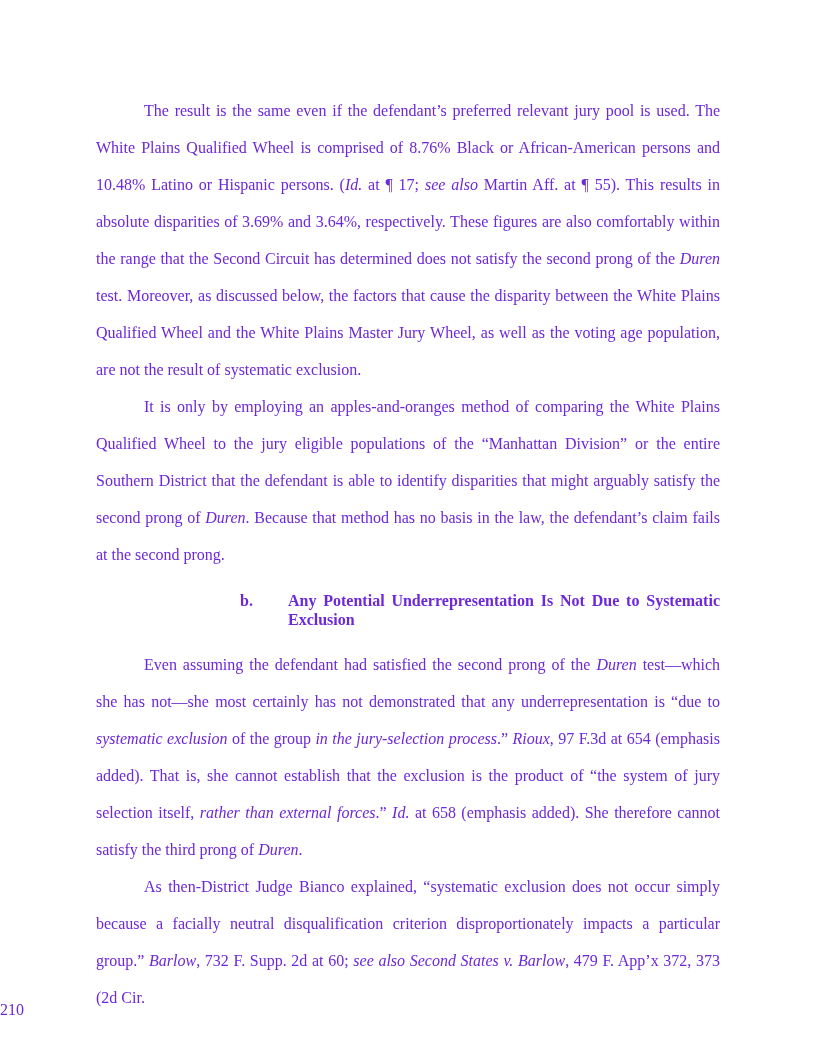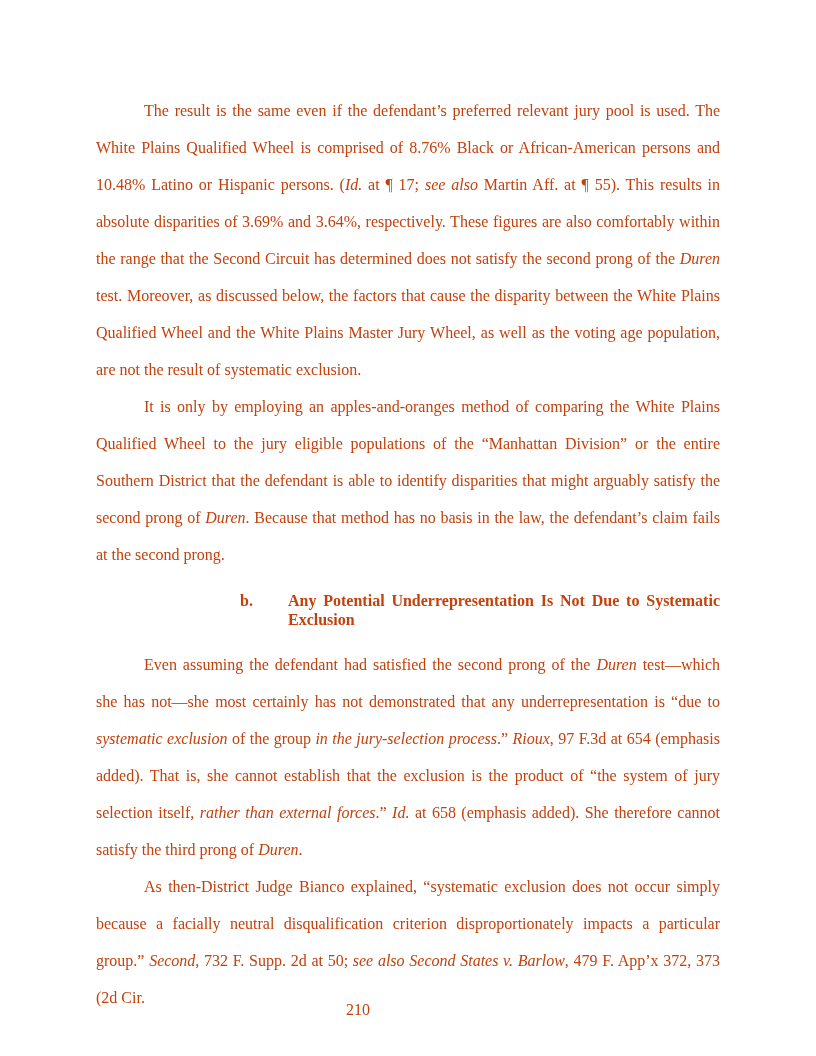--- a/index.html
+++ b/index.html
@@ -8,21 +8,21 @@
     background: #ffffff;
   }
   .page {
     position: relative;
     width: 816px;
     height: 1056px;
     background: #ffffff;
     overflow: hidden;
     font-family: "Liberation Serif", "DejaVu Serif", serif;
     font-size: 16px;
-    color: #c2410c;
+    color: #6d28d9;
   }
   .content {
     position: absolute;
     top: 92px;
     left: 96px;
     width: 624px;
   }
   .body-para {
     margin: 0;
     text-align: justify;
@@ -41,35 +41,34 @@
     font-size: 16px;
   }
   .heading-label {
     position: absolute;
     left: 144px;
     top: 0;
   }
   .footer {
     position: absolute;
     bottom: 38px;
-    left: 16px;
+    left: 0;
     width: 684px;
-    text-align: center;
     font-size: 16px;
     line-height: 16px;
   }
 </style>
 </head>
 <body>
 
 <div class="page">
   <div class="content">
     <p class="body-para"><span>The result is the same even if the defendant’s preferred relevant jury pool is used.  The White Plains Qualified Wheel is comprised of 8.76% Black or African-American persons and 10.48% Latino or Hispanic persons. (</span><span class="i">Id.</span><span> at ¶ 17; </span><span class="i">see also</span><span> Martin Aff. at ¶ 55).  This results in absolute disparities of 3.69% and 3.64%, respectively.  These figures are also comfortably within the range that the Second Circuit has determined does not satisfy the second prong of the </span><span class="i">Duren</span><span> test.  Moreover, as discussed below, the factors that cause the disparity between the White Plains Qualified Wheel and the White Plains Master Jury Wheel, as well as the voting age population, are not the result of systematic exclusion.</span></p>
     <p class="body-para"><span>It is only by employing an apples-and-oranges method of comparing the White Plains Qualified Wheel to the jury eligible populations of the “Manhattan Division” or the entire Southern District that the defendant is able to identify disparities that might arguably satisfy the second prong of </span><span class="i">Duren</span><span>.  Because that method has no basis in the law, the defendant’s claim fails at the second prong.</span></p>
     <div class="heading">
       <span class="heading-label">b.</span>
       <span class="heading-text">Any Potential Underrepresentation Is Not Due to Systematic Exclusion</span>
     </div>
     <p class="body-para"><span>Even assuming the defendant had satisfied the second prong of the </span><span class="i">Duren</span><span> test—which she has not—she most certainly has not demonstrated that any underrepresentation is “due to </span><span class="i">systematic exclusion</span><span> of the group </span><span class="i">in the jury-selection process</span><span>.”  </span><span class="i">Rioux</span><span>, 97 F.3d at 654 (emphasis added).  That is, she cannot establish that the exclusion is the product of “the system of jury selection itself, </span><span class="i">rather than external forces</span><span>.”  </span><span class="i">Id.</span><span> at 658 (emphasis added).  She therefore cannot satisfy the third prong of </span><span class="i">Duren</span><span>.</span></p>
-    <p class="body-para"><span>As then-District Judge Bianco explained, “systematic exclusion does not occur simply because a facially neutral disqualification criterion disproportionately impacts a particular group.” </span><span class="i">Second</span><span>, 732 F. Supp. 2d at 50; </span><span class="i">see also Second States v. Barlow</span><span>, 479 F. App’x 372, 373 (2d Cir.</span></p>
+    <p class="body-para"><span>As then-District Judge Bianco explained, “systematic exclusion does not occur simply because a facially neutral disqualification criterion disproportionately impacts a particular group.” </span><span class="i">Barlow</span><span>, 732 F. Supp. 2d at 60; </span><span class="i">see also Second States v. Barlow</span><span>, 479 F. App’x 372, 373 (2d Cir.</span></p>
   </div>
   <div class="footer">210</div>
 </div>
 
 </body></html>

